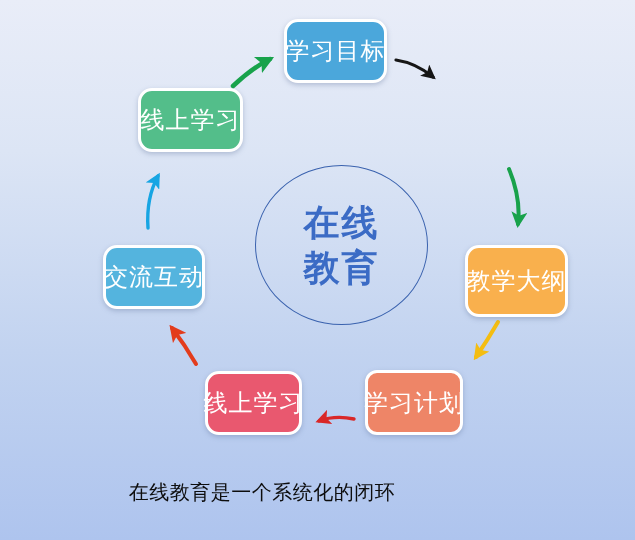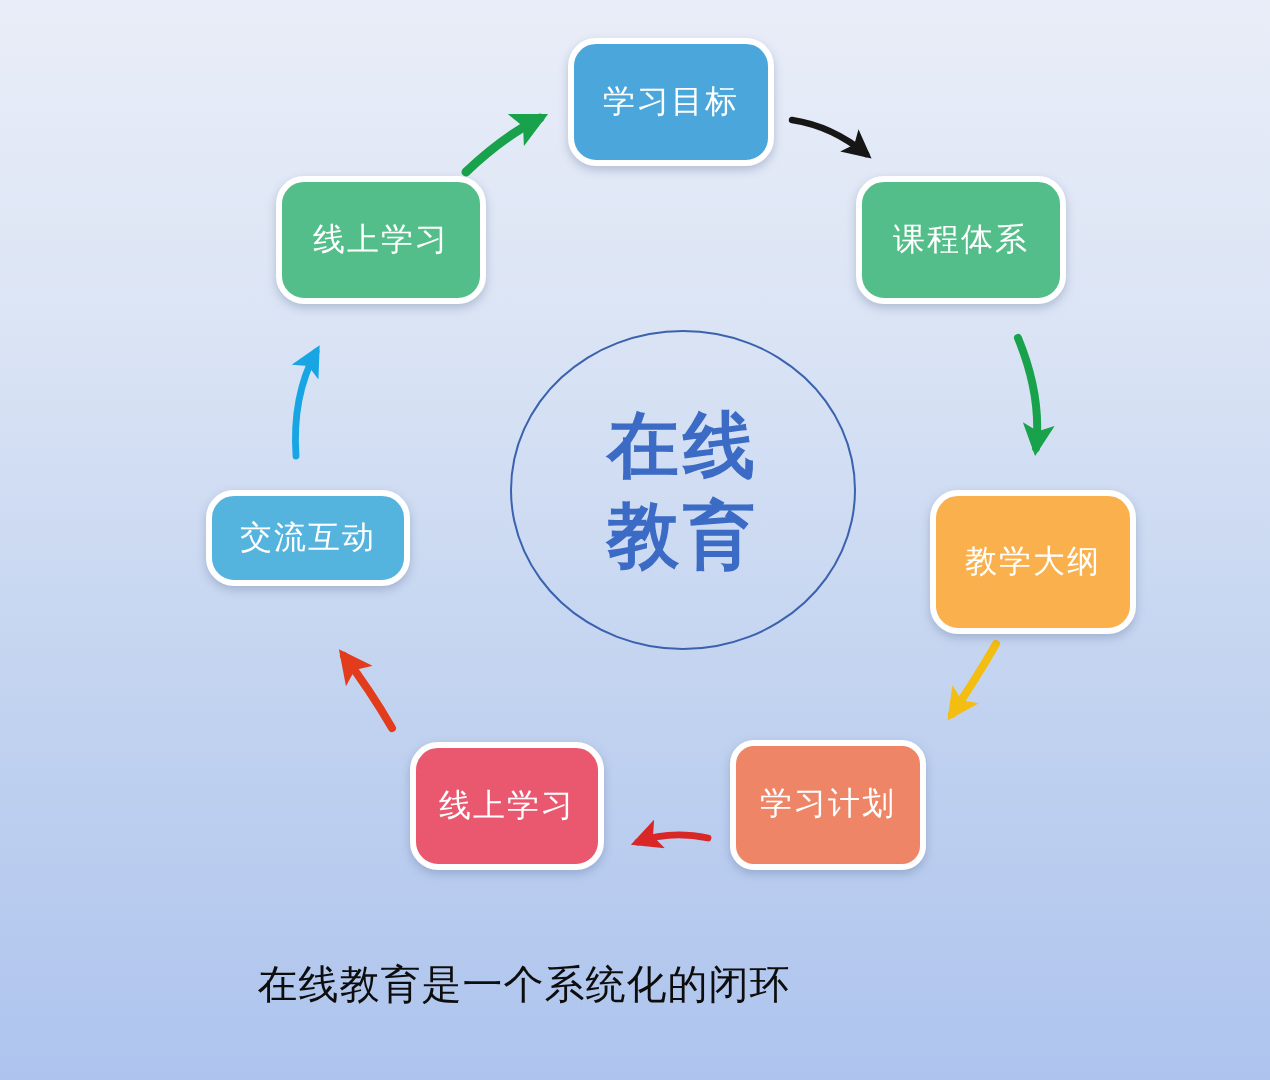--- a/index.html
+++ b/index.html
@@ -8,28 +8,28 @@
     width:635px;height:540px;overflow:hidden;
   }
   .canvas{
     position:relative;width:635px;height:540px;
     background:linear-gradient(180deg,#e9edf8 0%,#dce5f5 28%,#c2d3f0 65%,#aec4ee 100%);
   }
   .arrows{position:absolute;left:0;top:0;width:635px;height:540px;pointer-events:none;}
   .node{
     position:absolute;display:flex;align-items:center;justify-content:center;
     border:3px solid #ffffff;border-radius:14px;box-sizing:border-box;
-    color:#ffffff;font-size:16px;letter-spacing:1px;white-space:nowrap;
+    color:#ffffff;font-size:24px;letter-spacing:1px;white-space:nowrap;
     box-shadow:0 2px 5px rgba(90,110,150,0.35);
   }
   .n-goal    {left:284px;top:19px; width:103px;height:64px;}
   .n-admin   {left:138px;top:88px; width:105px;height:64px;}
   .n-course  {left:428px;top:88px; width:105px;height:64px;}
   .n-syllabus{left:465px;top:245px;width:103px;height:72px;}
-  .n-interact{left:103px;top:245px;width:102px;height:48px;}
+  .n-interact{left:103px;top:245px;width:102px;height:64px;}
   .n-online  {left:205px;top:371px;width:97px; height:64px;}
   .n-plan    {left:365px;top:370px;width:98px; height:65px;}
   .circle{
     position:absolute;left:255px;top:165px;width:173px;height:160px;
     border:1.5px solid #3a62ae;border-radius:50%;box-sizing:border-box;
     display:flex;flex-direction:column;align-items:center;justify-content:center;
     color:#3b6bc5;font-size:36px;font-weight:600;letter-spacing:2px;line-height:45px;
   }
   .caption{
     position:absolute;left:0;top:479px;width:524px;text-align:center;
@@ -76,23 +76,20 @@
     <div>在线</div>
     <div>教育</div>
   </div>
 
   <div class="node n-goal" style="background-color: rgb(75, 167, 219);">
     <span>学习目标</span>
   </div>
   <div class="node n-admin" style="background-color: rgb(83, 190, 138);">
     <span>线上学习</span>
   </div>
-  <div class="node n-course" style="background-color: rgb(83, 190, 138);">
-    <span>课程体系</span>
-  </div>
   <div class="node n-syllabus" style="background-color: rgb(249, 176, 77);">
     <span>教学大纲</span>
   </div>
   <div class="node n-interact" style="background-color: rgb(84, 180, 222);">
     <span>交流互动</span>
   </div>
   <div class="node n-online" style="background-color: rgb(233, 88, 111);">
     <span>线上学习</span>
   </div>
   <div class="node n-plan" style="background-color: rgb(238, 133, 103); border-radius: 12px;">

